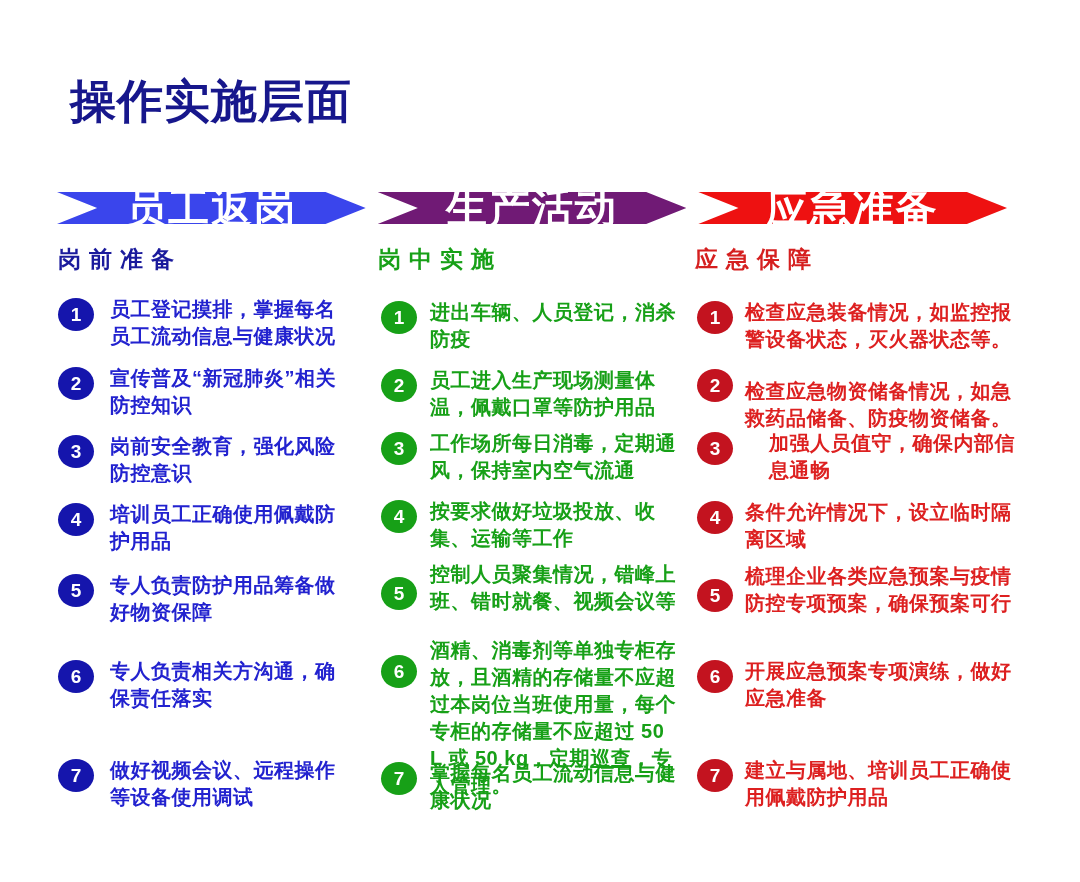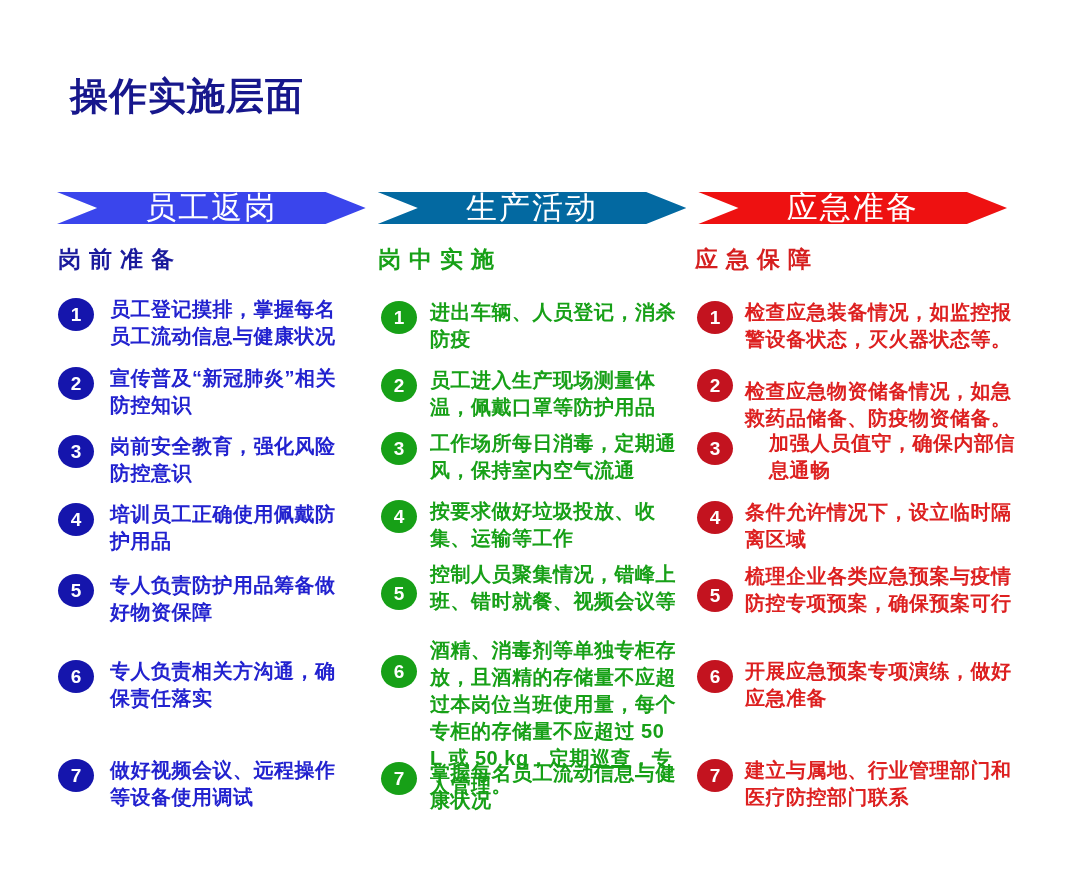--- a/index.html
+++ b/index.html
@@ -1,30 +1,30 @@
 <!DOCTYPE html>
 <html><head>
 <meta charset="utf-8">
 <style>
   html,body{margin:0;padding:0;background:#ffffff;}
   .canvas{
     position:relative;width:1080px;height:882px;background:#ffffff;
     font-family:"Liberation Sans","DejaVu Sans",sans-serif;overflow:hidden;
   }
   .page-title{
-    position:absolute;left:70px;top:76px;font-size:38px;font-weight:800;
+    position:absolute;left:70px;top:76px;font-size:46px;font-weight:800;
     letter-spacing:1px;line-height:1.1;
   }
   .arrow-row{
     position:absolute;left:57px;top:148px;width:950px;height:76px;
     display:flex;gap:12px;
   }
   .arrow{
     flex:1;display:flex;align-items:center;justify-content:center;
-    color:#ffffff;font-size:31px;font-weight:400;letter-spacing:2px;
+    color:#ffffff;font-size:41px;font-weight:700;letter-spacing:2px;
     clip-path:polygon(0% 0%, 87% 0%, 100% 50%, 87% 100%, 0% 100%, 13% 50%);
     margin-top:44px;
   }
   .col-head{
     position:absolute;top:244px;font-size:23px;font-weight:800;letter-spacing:8px;
   }
   .col-head-1{left:58px;}
   .col-head-2{left:378px;}
   .col-head-3{left:695px;}
   .item{
@@ -45,21 +45,21 @@
 <body>
 
 <div class="canvas">
 
   <div class="page-title" style="color: rgb(23, 23, 140);">操作实施层面</div>
 
   <div class="arrow-row">
     <div class="arrow" style="background: rgb(58, 69, 236);">
       <span>员工返岗</span>
     </div>
-    <div class="arrow" style="background: #0369a1;">
+    <div class="arrow" style="background: #701a75;">
       <span>生产活动</span>
     </div>
     <div class="arrow" style="background: rgb(238, 17, 17);">
       <span>应急准备</span>
     </div>
   </div>
 
   <div class="col-head col-head-1" style="color: rgb(26, 26, 156);">岗前准备</div>
   <div class="col-head col-head-2" style="color: rgb(23, 160, 23);">岗中实施</div>
   <div class="col-head col-head-3" style="color: rgb(213, 31, 31);">应急保障</div>
@@ -140,17 +140,17 @@
       <div class="item" style="left: 697px; top: 563px; width: 320px;">
         <span class="num" style="background: rgb(195, 19, 31); margin-right: 12px; margin-top: 16px;">5</span>
         <span class="txt" style="color: rgb(221, 32, 32); width: 272px;">梳理企业各类应急预案与疫情防控专项预案，确保预案可行</span>
       </div>
       <div class="item" style="left: 697px; top: 658px; width: 320px;">
         <span class="num" style="background: rgb(195, 19, 31); margin-right: 12px; margin-top: 2px;">6</span>
         <span class="txt" style="color: rgb(221, 32, 32); width: 272px;">开展应急预案专项演练，做好应急准备</span>
       </div>
       <div class="item" style="left: 697px; top: 757px; width: 320px;">
         <span class="num" style="background: rgb(195, 19, 31); margin-right: 12px; margin-top: 2px;">7</span>
-        <span class="txt" style="color: rgb(221, 32, 32); width: 272px;">建立与属地、行业管理部门和医疗防控部门联系</span>
+        <span class="txt" style="color: rgb(221, 32, 32); width: 272px;">建立与属地、培训员工正确使用佩戴防护用品</span>
       </div>
     </div>
 
 </div>
 
 </body></html>

